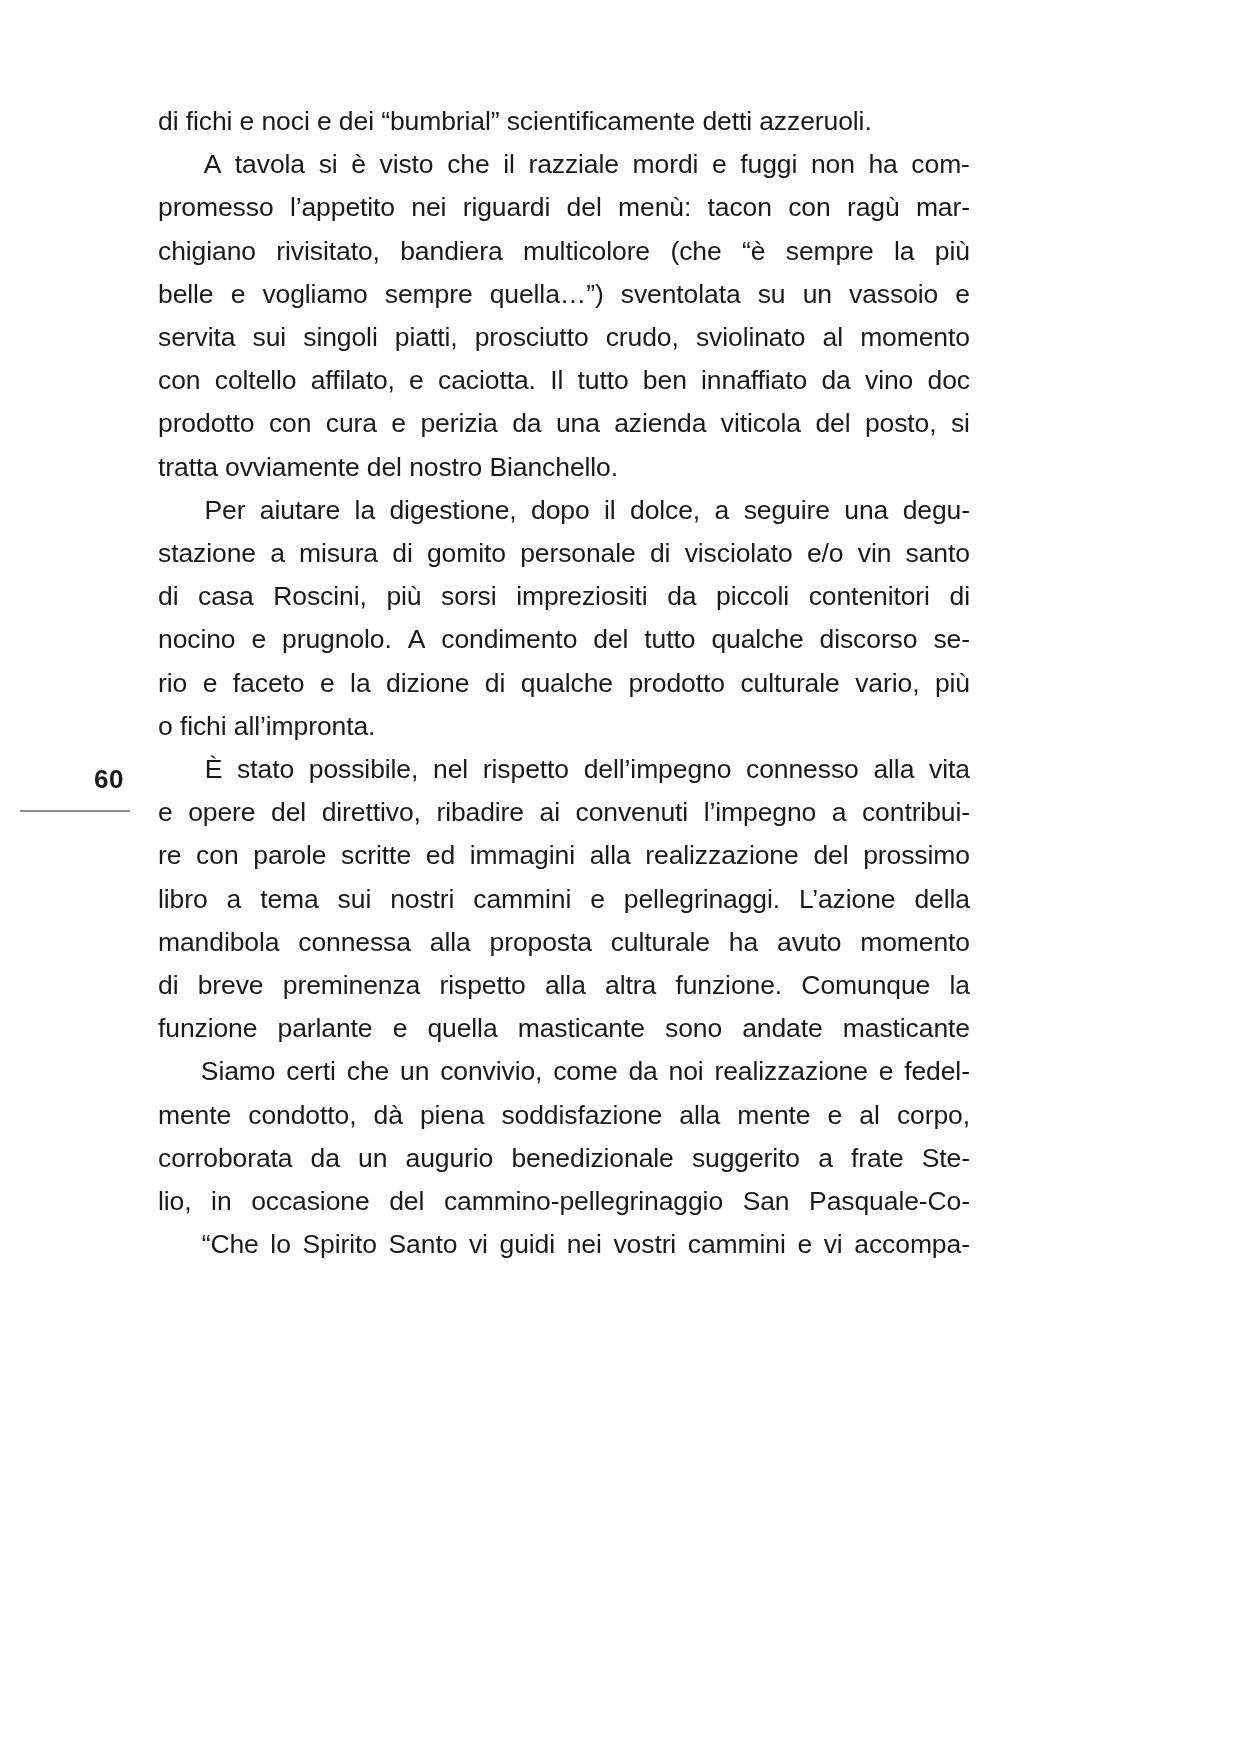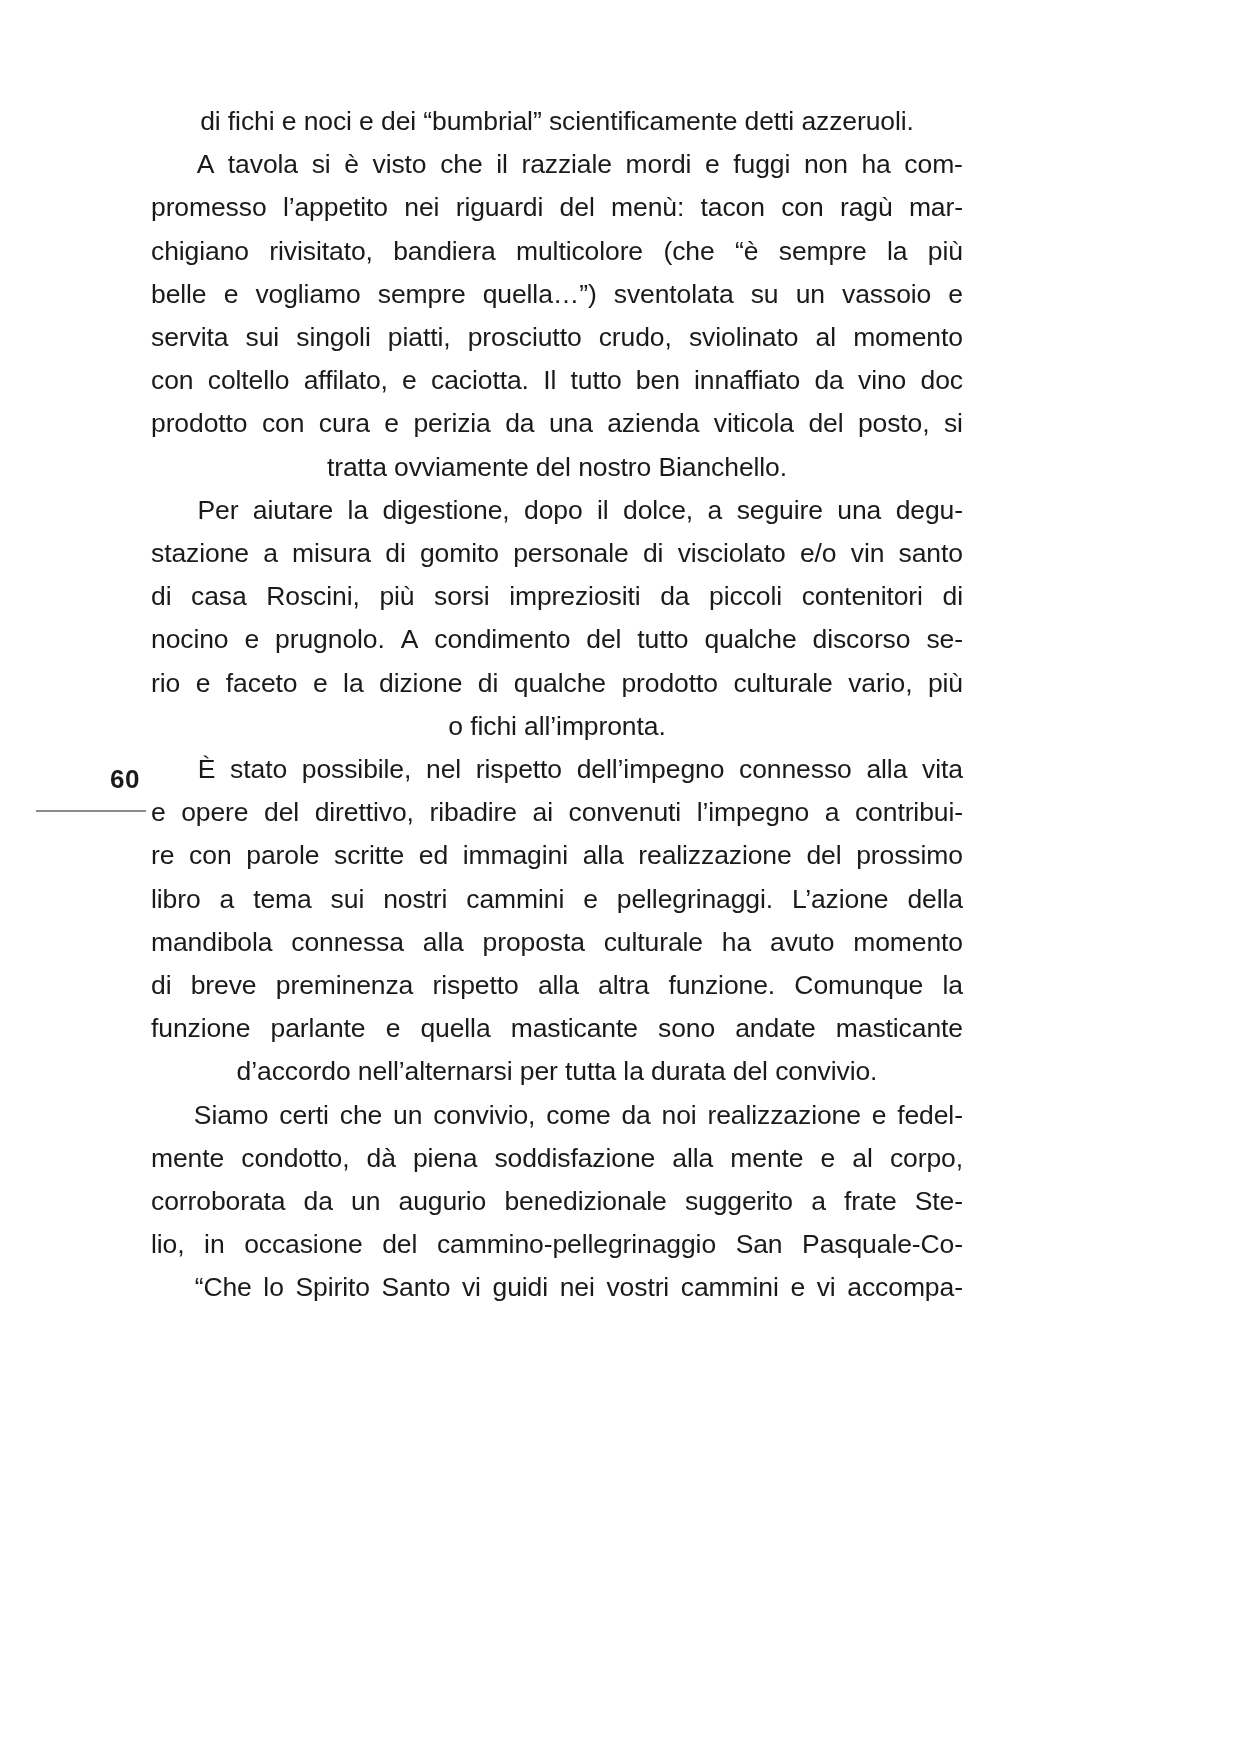--- a/index.html
+++ b/index.html
@@ -19,21 +19,21 @@
   
   .page {
     position: absolute;
     inset: 0;
     background: #ffffff;
   }
 
   
   .folio-block {
     position: absolute;
-    left: 16px;
+    left: 0px;
     top: 762px;
     width: 132px;
     text-align: right;
   }
   .folio-number {
     font-family: "Liberation Sans", sans-serif;
     font-weight: bold;
     font-size: 26px;
     line-height: 34px;
     letter-spacing: 0.5px;
@@ -45,24 +45,23 @@
     margin-top: 14px;
     margin-left: 20px;
     width: 110px;
     height: 2px;
     background: #8b8b8b;
   }
 
   
   .text-column {
     position: absolute;
-    left: 151px;
+    left: 158px;
     top: 100px;
     width: 812px;
-    text-align: center;
   }
 
   .para {
     font-family: "Liberation Sans", sans-serif;
     font-size: 26.5px;
     line-height: 43.2px;
     color: #1a1a1a;
     margin: 0;
     letter-spacing: -0.1px;
   }
@@ -340,21 +339,20 @@
         <span class="line j">
           <span>funzione</span>
           <span>parlante</span>
           <span>e</span>
           <span>quella</span>
           <span>masticante</span>
           <span>sono</span>
           <span>andate</span>
           <span>masticante</span>
         </span>
-        <span class="line last">d’accordo nell’alternarsi per tutta la durata del convivio.</span>
       </p>
       <p class="para">
         <span class="line j">
           <span class="indent"></span>
           <span>Siamo</span>
           <span>certi</span>
           <span>che</span>
           <span>un</span>
           <span>convivio,</span>
           <span>come</span>

